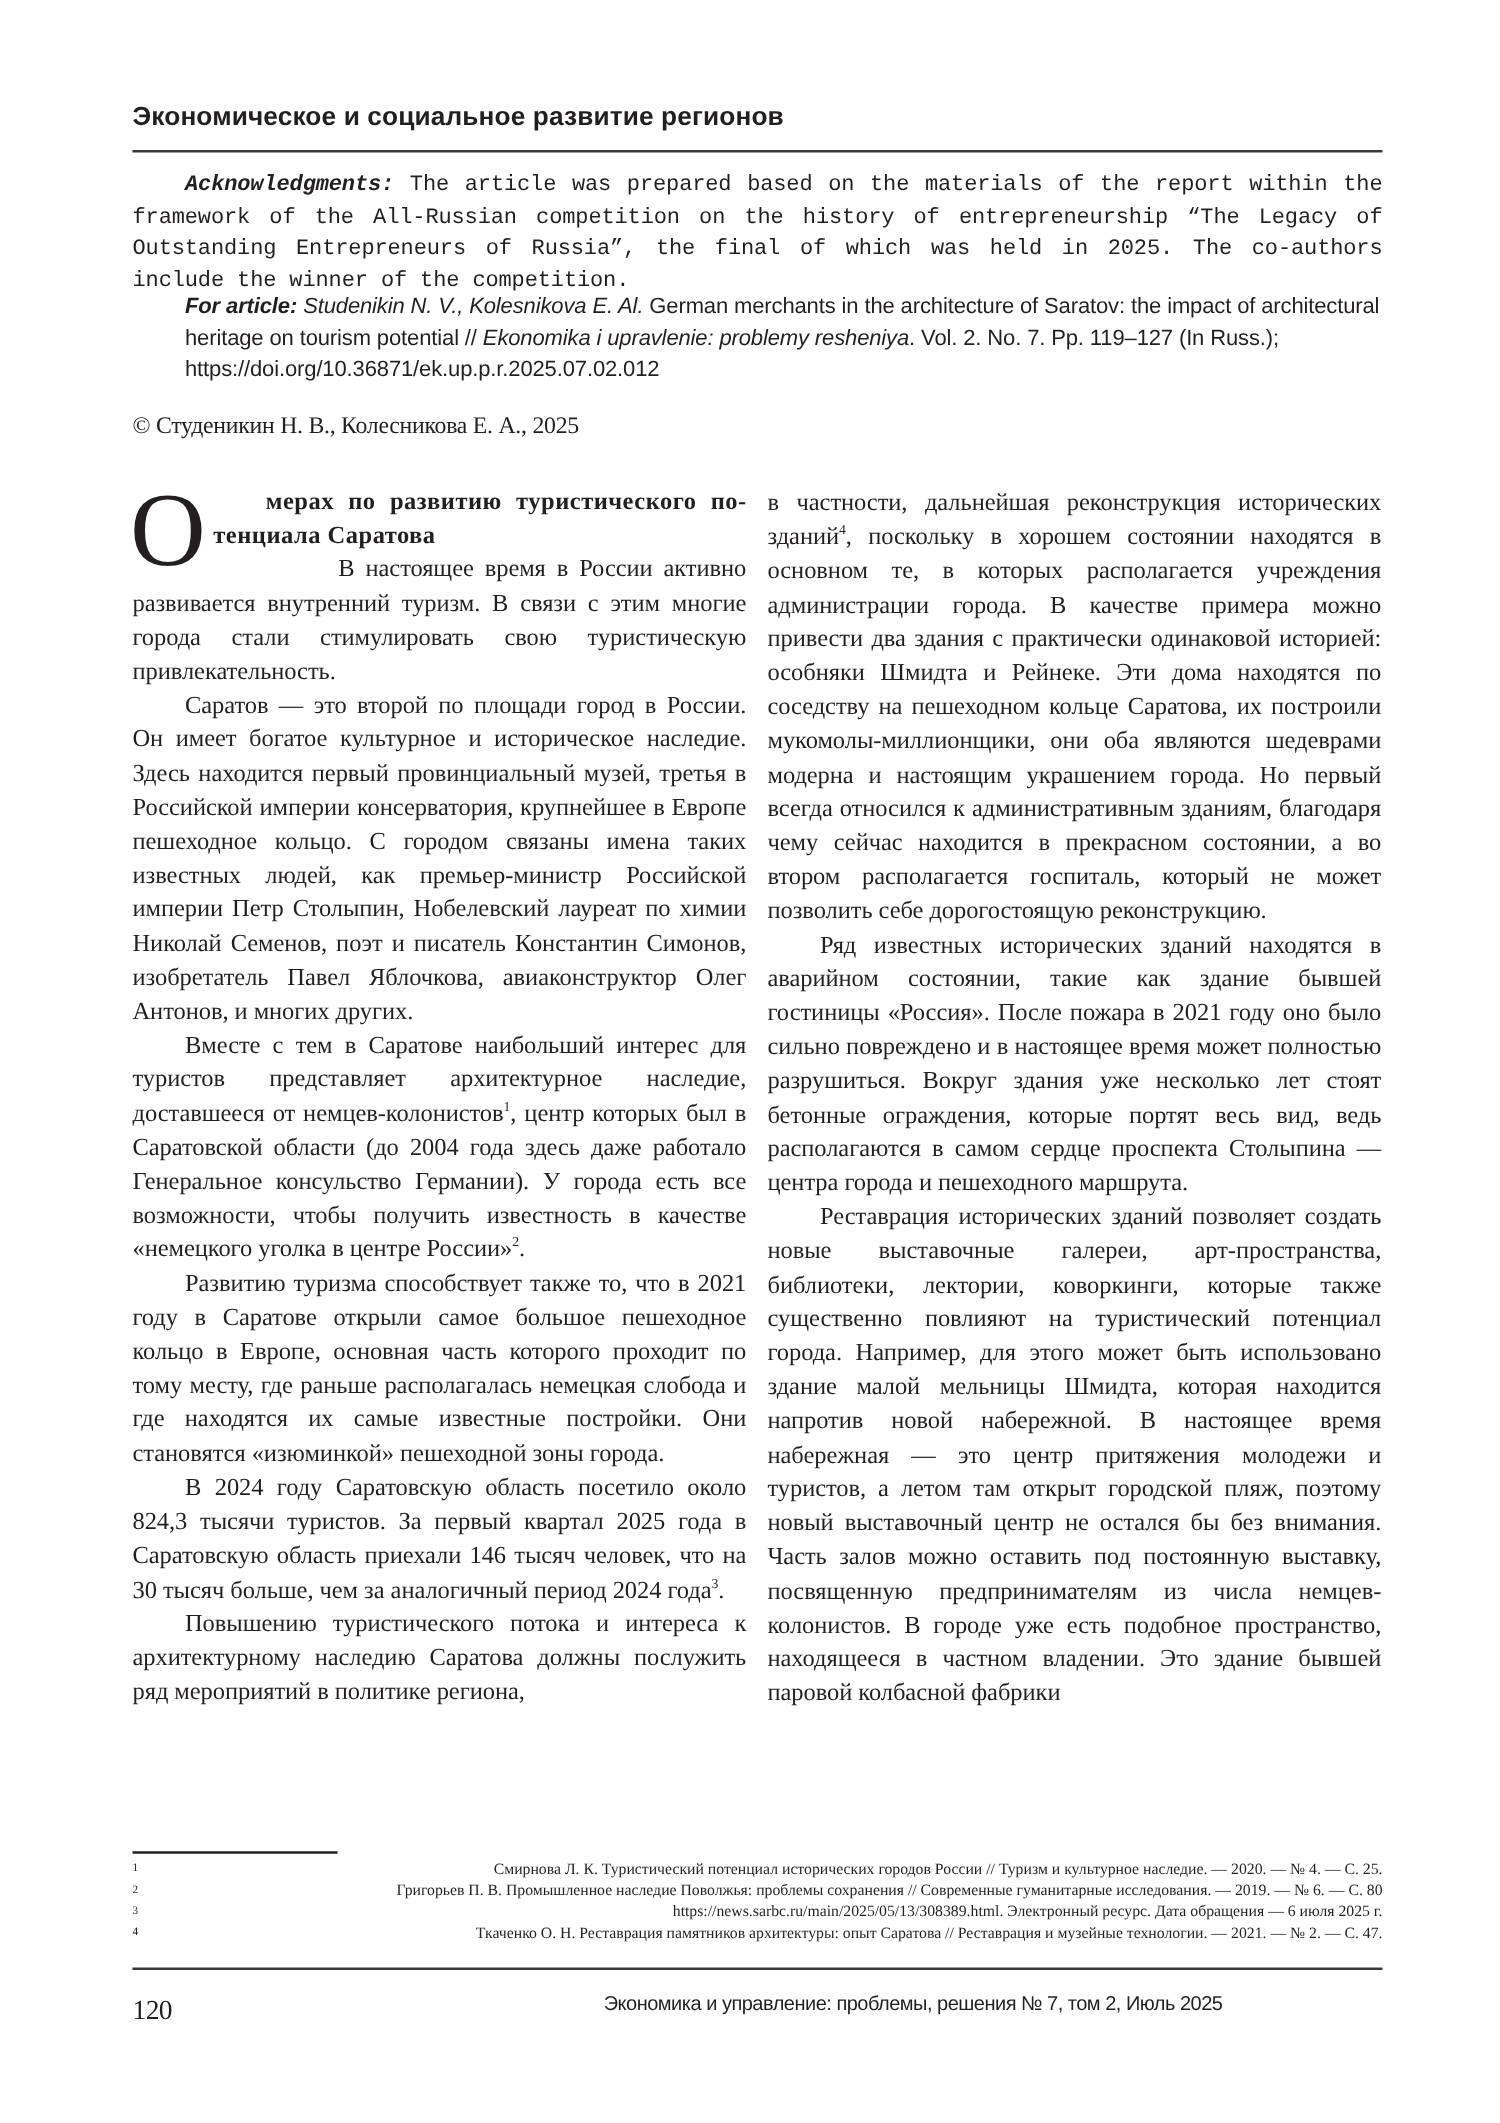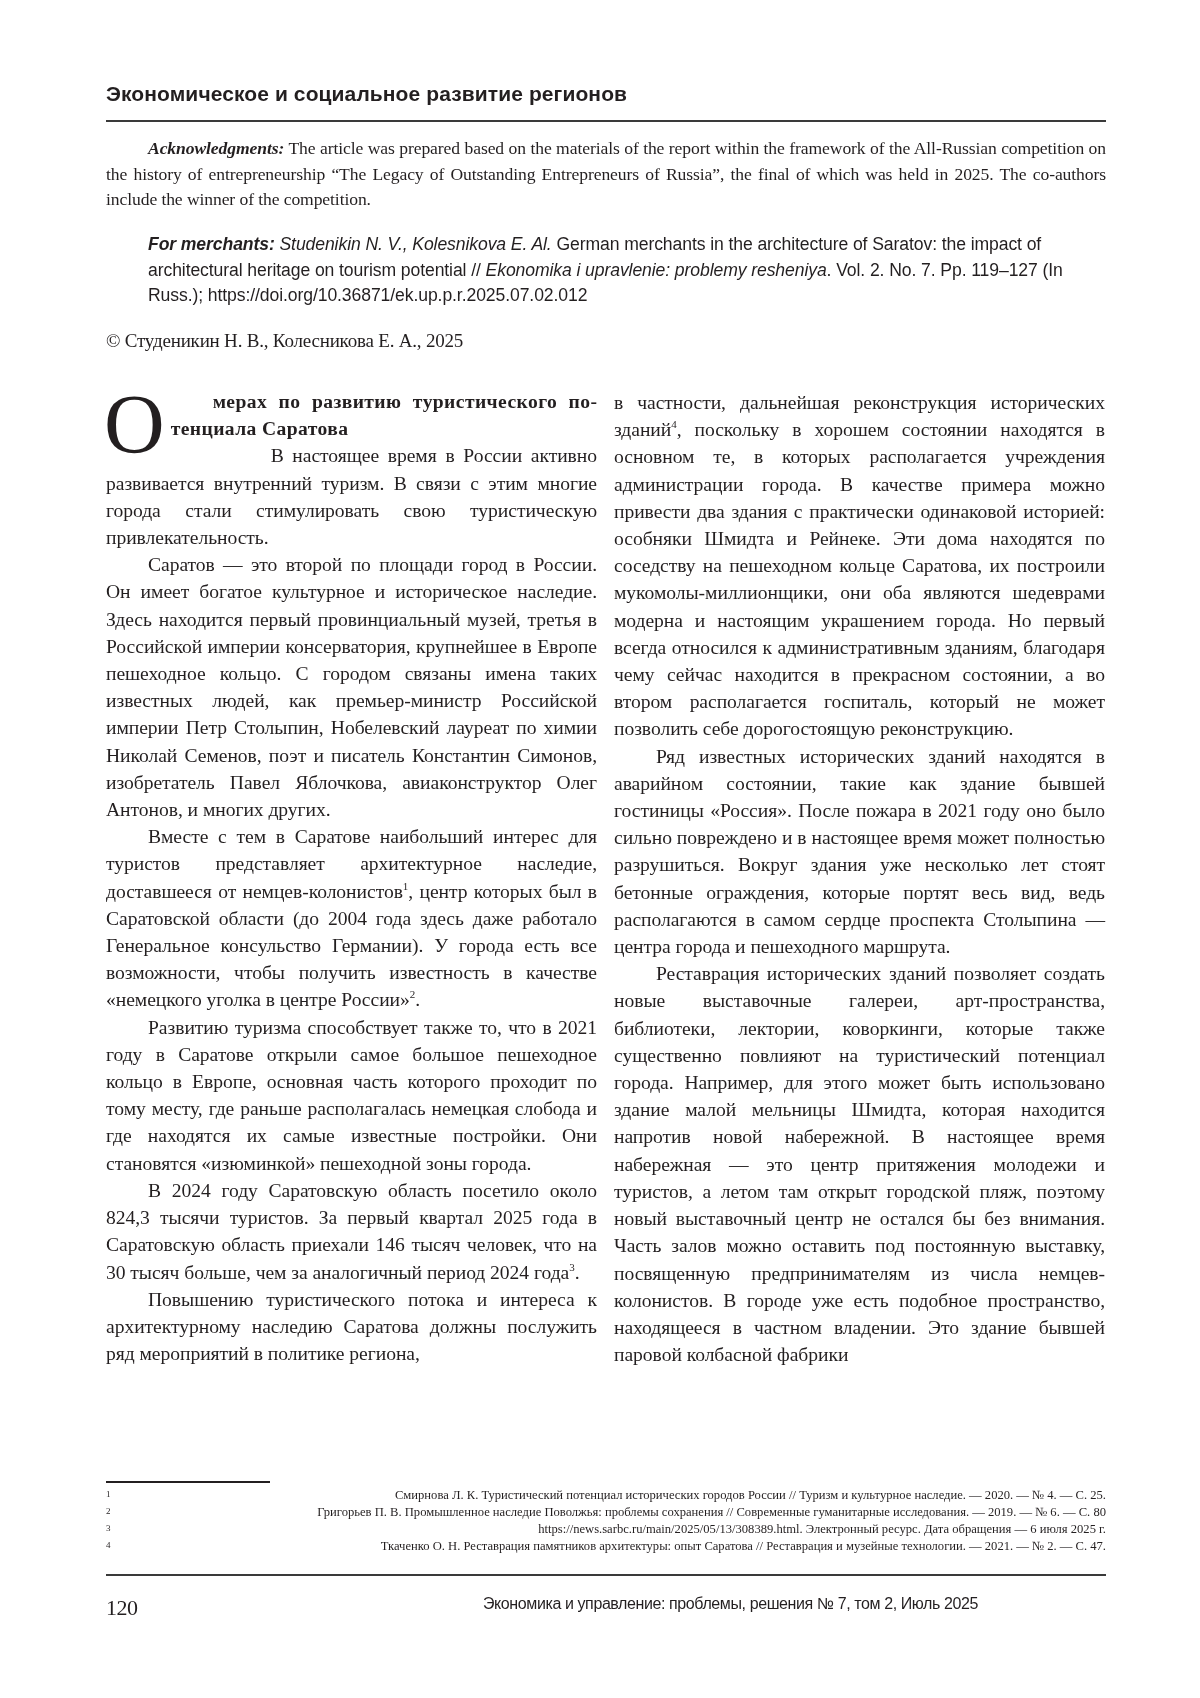--- a/index.html
+++ b/index.html
@@ -8,21 +8,21 @@
 
   .running-head {
     position: absolute; left: 106px; top: 82px;
     font-family: "Liberation Sans", sans-serif; font-weight: bold; font-size: 21px;
     color: #231f20; letter-spacing: 0.1px;
   }
   .head-rule { position: absolute; left: 106px; top: 120px; width: 1000px; height: 2px; background: #3a3a3a; }
 
   .ack {
     position: absolute; left: 106px; top: 136px; width: 1000px;
-    font-family: Liberation Serif, serif; font-size: 17.6px; line-height: 25.5px;
+    font-family: Liberation Mono, monospace; font-size: 17.6px; line-height: 25.5px;
     text-indent: 42px; text-align: justify; margin: 0; letter-spacing: -0.1px;
   }
   .ack b, .cite b { font-style: italic; font-weight: bold; }
   .cite {
     position: absolute; left: 148px; top: 232px; width: 958px;
     font-family: "Liberation Sans", sans-serif; font-size: 17.6px; line-height: 25.5px;
     margin: 0; letter-spacing: -0.1px;
   }
   .cite i { font-style: italic; text-align: right; }
   .copyright {
@@ -71,21 +71,21 @@
 </head>
 <body>
 
 <div class="page">
 
   <div class="running-head">Экономическое и социальное развитие регионов</div>
   <div class="head-rule"></div>
 
   <p class="ack"><b>Acknowledgments:</b><span> The article was prepared based on the materials of the report within the framework of the All-Russian competition on the history of entrepreneurship “The Legacy of Outstanding Entrepreneurs of Russia”, the final of which was held in 2025. The co-authors include the winner of the competition.</span></p>
 
-  <p class="cite"><b>For merchants:</b><i> Studenikin N. V., Kolesnikova E. Al.</i><span> German merchants in the architecture of Saratov: the impact of architectural heritage on tourism potential // </span><i>Ekonomika i upravlenie: problemy resheniya</i><span>. Vol. 2. No. 7. Pp. 119–127 (In Russ.); https://doi.org/10.36871/ek.up.p.r.2025.07.02.012</span></p>
+  <p class="cite"><b>For article:</b><i> Studenikin N. V., Kolesnikova E. Al.</i><span> German merchants in the architecture of Saratov: the impact of architectural heritage on tourism potential // </span><i>Ekonomika i upravlenie: problemy resheniya</i><span>. Vol. 2. No. 7. Pp. 119–127 (In Russ.); https://doi.org/10.36871/ek.up.p.r.2025.07.02.012</span></p>
 
   <div class="copyright">© Студеникин Н. В., Колесникова Е. А., 2025</div>
 
   <div class="col left">
     <div class="dropcap-wrap">
       <span class="dropcap">О</span>
       <p class="section-title">мерах по развитию туристического по­тенциала Саратова</p>
       <p class="noindent"><span class="first-para-indent"></span><span>В настоящее время в России активно развивается внутренний туризм. В связи с этим многие города стали стимулировать свою тури­стическую привлекательность.</span></p>
     </div>
     <p>Саратов — это второй по площади город в Рос­сии. Он имеет богатое культурное и историческое наследие. Здесь находится первый провинциаль­ный музей, третья в Российской империи консер­ватория, крупнейшее в Европе пешеходное кольцо. С городом связаны имена таких известных людей, как премьер-министр Российской империи Петр Столыпин, Нобелевский лауреат по химии Николай Семенов, поэт и писатель Константин Симонов, изобретатель Павел Яблочкова, авиаконструктор Олег Антонов, и многих других.</p>

